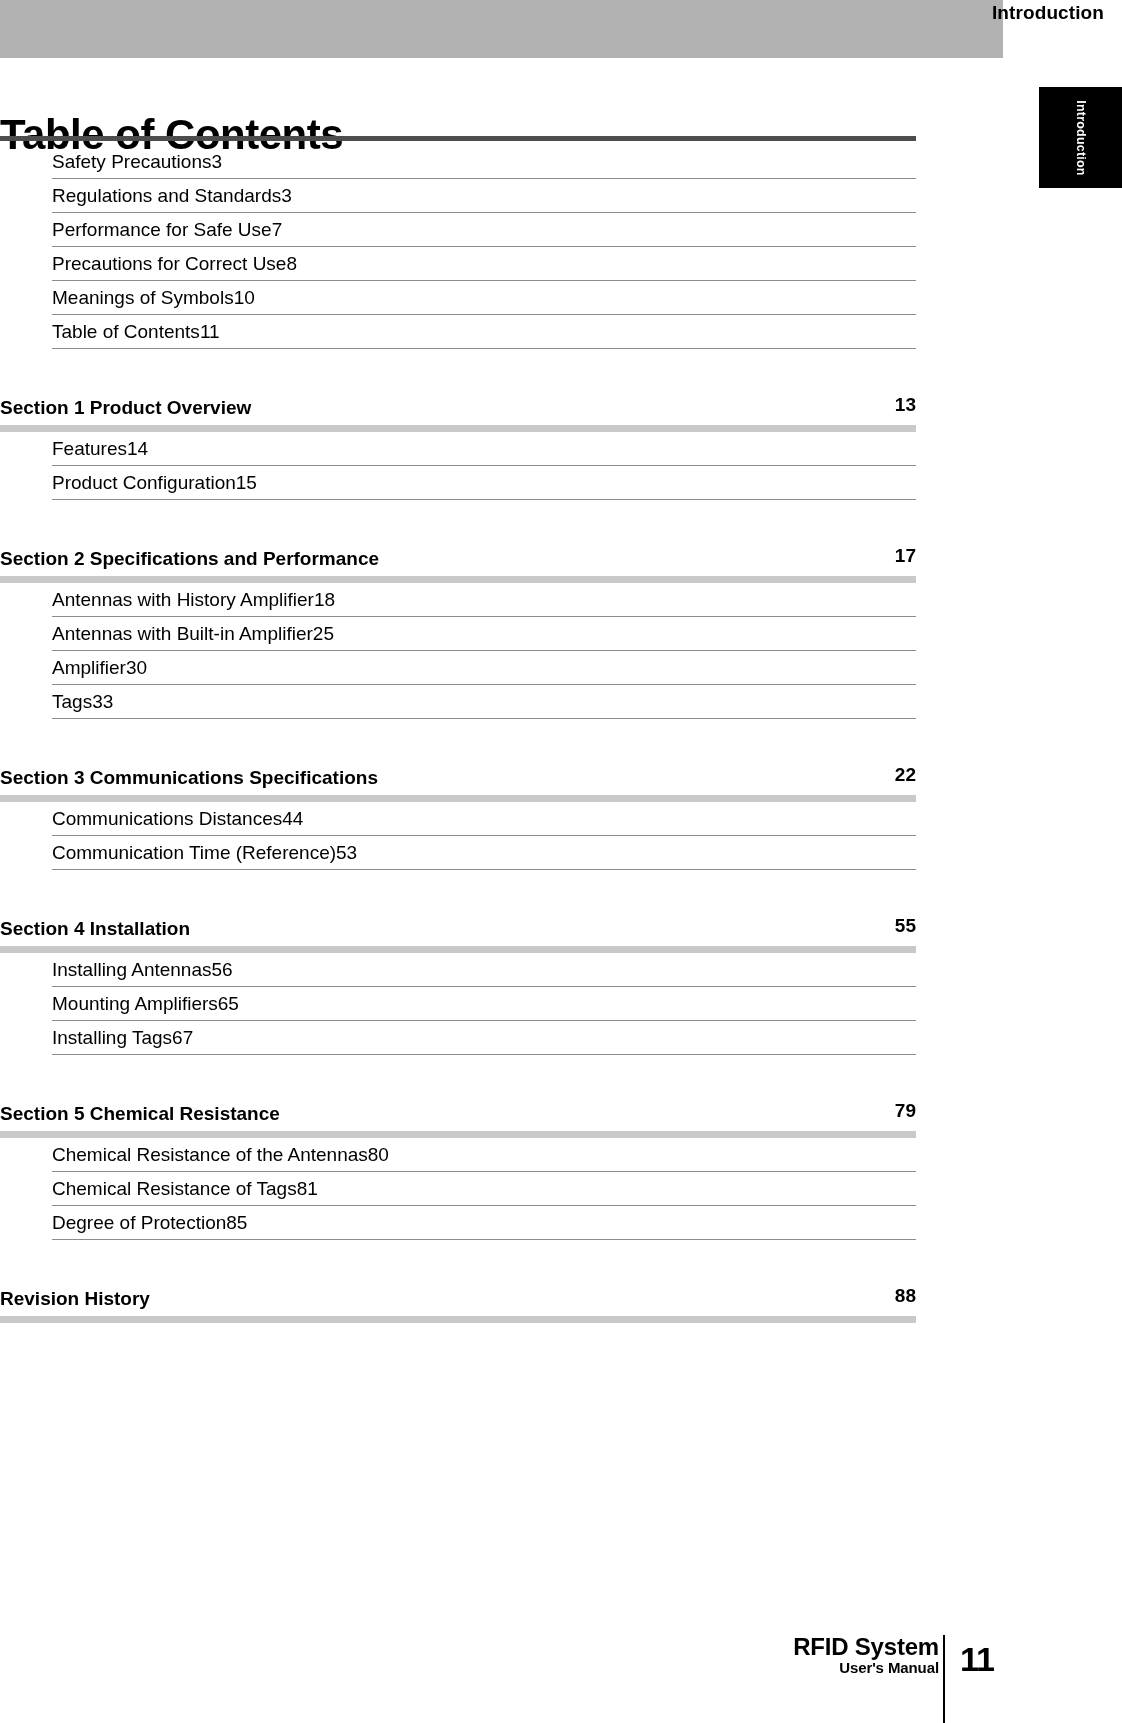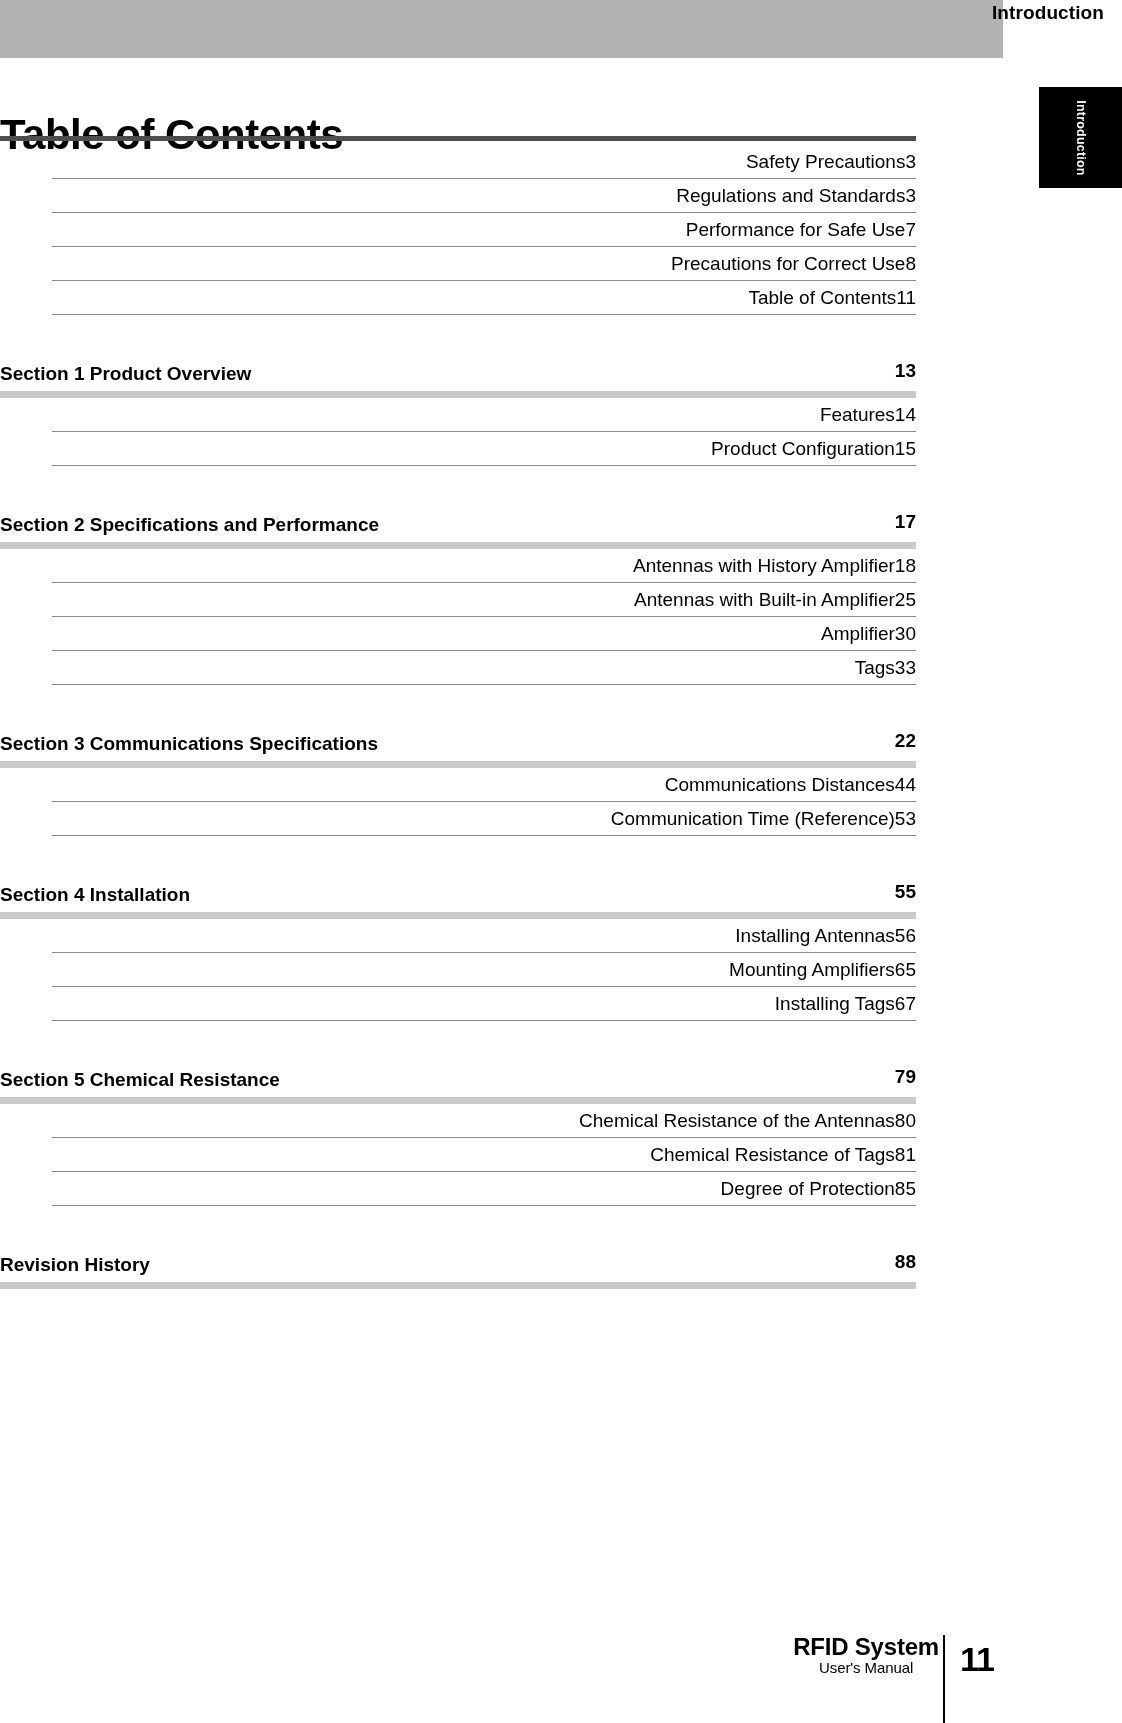--- a/index.html
+++ b/index.html
@@ -92,21 +92,21 @@
 
   
   .toc-entry {
     position: relative;
     margin-left: 52px;
     width: 864px;
     height: 34px;
     border-bottom: 1px solid #8c8c8c;
     display: flex;
     align-items: center;
-    justify-content: flex-end;
+    justify-content: flex-start;
     box-sizing: border-box;
   }
   .toc-entry .entry-label {
     font-size: 19px;
     line-height: 19px;
     white-space: nowrap;
   }
   .toc-entry .entry-page {
     font-size: 19px;
     line-height: 19px;
@@ -155,31 +155,31 @@
     position: absolute;
     left: 0;
     top: 1634px;
     width: 1122px;
     height: 90px;
   }
   #footer-brand {
     position: absolute;
     right: 183px;
     top: 0;
-    text-align: center;
+    text-align: right;
     line-height: 1.05;
   }
   #footer-brand-line1 {
     font-size: 24px;
     font-weight: bold;
     letter-spacing: -0.2px;
   }
   #footer-brand-line2 {
     font-size: 15px;
-    font-weight: normal;
+    font-weight: bold;
     letter-spacing: -0.1px;
     margin-top: 1px;
   }
   #footer-divider {
     position: absolute;
     left: 943px;
     top: 1px;
     width: 2px;
     height: 88px;
     background: #000000;
@@ -218,20 +218,24 @@
           <span class="entry-label">Regulations and Standards</span>
           <span class="entry-page">3</span>
         </div>
         <div class="toc-entry">
           <span class="entry-label">Performance for Safe Use</span>
           <span class="entry-page">7</span>
         </div>
         <div class="toc-entry">
           <span class="entry-label">Precautions for Correct Use</span>
           <span class="entry-page">8</span>
+        </div>
+        <div class="toc-entry">
+          <span class="entry-label">Meanings of Symbols</span>
+          <span class="entry-page">10</span>
         </div>
         <div class="toc-entry">
           <span class="entry-label">Table of Contents</span>
           <span class="entry-page">11</span>
         </div>
       </div>
       <div class="toc-group">
         <div class="toc-section">
           <span class="section-label">Section 1  Product Overview</span>
           <span class="section-page">13</span>

